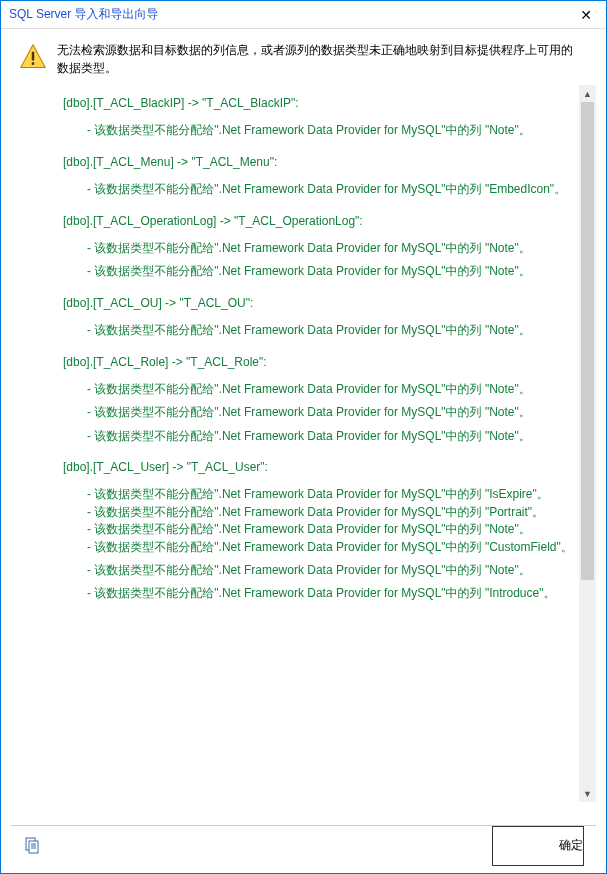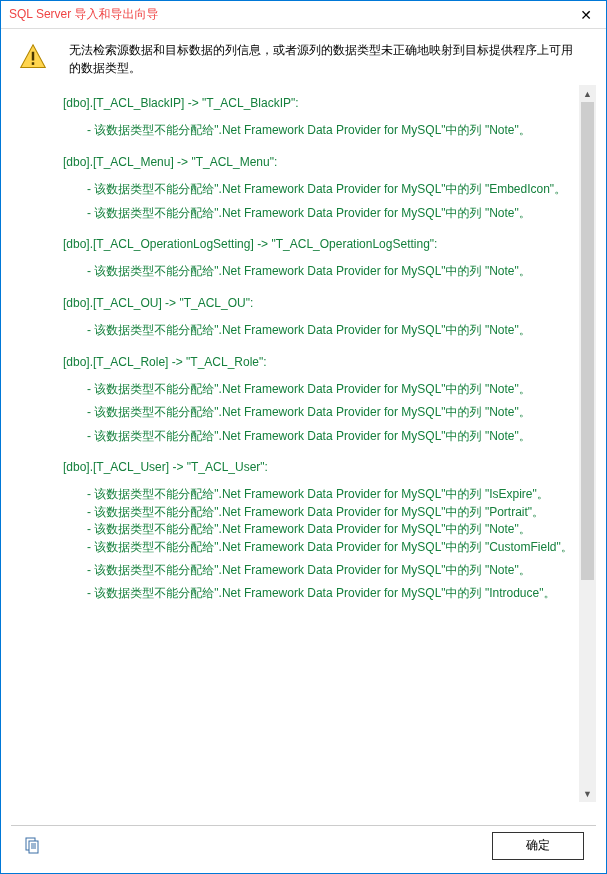--- a/index.html
+++ b/index.html
@@ -1,38 +1,38 @@
 <!DOCTYPE html>
 <html><head>
 <meta charset="utf-8">
 <style>
 * { box-sizing: border-box; margin: 0; padding: 0; }
 body { font-family: "Microsoft YaHei", "Segoe UI", Tahoma, sans-serif; font-size: 12px; background: #fff; }
 .window { width: 607px; height: 874px; border: 1px solid #0078d7; display: flex; flex-direction: column; background: #fff; }
 .titlebar { height: 28px; display: flex; align-items: center; justify-content: space-between; padding: 0 0 0 8px; border-bottom: 1px solid #ddd; }
-.titlebar-text { font-size: 12px; color: #ef4444; }
+.titlebar-text { font-size: 12px; color: #1d4ed8; }
 .close-btn { width: 40px; height: 28px; display: flex; align-items: center; justify-content: center; cursor: pointer; }
 .close-x { font-size: 14px; font-weight: 300; }
 .content { flex: 1; display: flex; flex-direction: column; padding: 12px 10px 8px 10px; overflow: hidden; }
-.header-row { display: flex; align-items: flex-start; gap: 22px; margin-bottom: 8px; padding-left: 8px; padding-right: 14px; }
+.header-row { display: flex; align-items: flex-start; gap: 10px; margin-bottom: 8px; padding-left: 8px; padding-right: 14px; }
 .warn-icon { width: 28px; height: 28px; flex-shrink: 0; margin-top: 2px; }
 .header-text { font-size: 12px; line-height: 1.5; color: #000; }
 .scroll-area { flex: 1; overflow: auto; border: 0; padding: 4px 6px 4px 52px; position: relative; }
 .scroll-inner { font-size: 12px; line-height: 1.45; color: #15803d; }
 .src-line { margin-top: 14px; margin-bottom: 4px; }
 .src-line:first-child { margin-top: 6px; }
 .detail { padding-left: 24px; }
 .vscroll { position: absolute; right: 0; top: 0; bottom: 17px; width: 17px; background: #f0f0f0; display: flex; flex-direction: column; }
 .vbar-btn { width: 17px; height: 17px; background: #f0f0f0; display: flex; align-items: center; justify-content: center; border: 0; font-size: 9px; color: #555; }
 .vbar-track { flex: 1; background: #f0f0f0; position: relative; }
 .vbar-thumb { position: absolute; left: 2px; right: 2px; top: 0; height: 70%; background: #cdcdcd; }
 .body-wrap { position: relative; flex: 1; display: flex; overflow: hidden; padding-right: 4px; }
 .footer { height: 40px; border-top: 1px solid #ccc; display: flex; align-items: center; justify-content: space-between; padding: 0 12px; margin-top: 6px; }
 .copy-icon { width: 18px; height: 18px; cursor: pointer; }
-.ok-btn { min-width: 92px; height: 28px; border: 1px solid #333; background: #fff; font-size: 12px; cursor: pointer; }
+.ok-btn { min-width: 92px; height: 40px; border: 1px solid #333; background: #fff; font-size: 12px; cursor: pointer; text-align: right; }
 </style>
 </head>
 <body>
 
 <div class="window">
   <div class="titlebar">
     <span class="titlebar-text">SQL Server 导入和导出向导</span>
     <div class="close-btn">
       <span class="close-x">✕</span>
     </div>
@@ -50,23 +50,23 @@
 
     <div class="body-wrap">
       <div class="scroll-area">
         <div class="scroll-inner" id="msg-list">
             <div class="src-line">[dbo].[T_ACL_BlackIP] -&gt; "T_ACL_BlackIP":</div>
             <div style="height: 6px;"></div>
             <div class="detail">- 该数据类型不能分配给".Net Framework Data Provider for MySQL"中的列 "Note"。</div>
             <div class="src-line">[dbo].[T_ACL_Menu] -&gt; "T_ACL_Menu":</div>
             <div style="height: 6px;"></div>
             <div class="detail">- 该数据类型不能分配给".Net Framework Data Provider for MySQL"中的列 "EmbedIcon"。</div>
+            <div class="src-line">[dbo].[T_ACL_OperationLog] -&gt; "T_ACL_OperationLog":</div>
             <div style="height: 6px;"></div>
             <div class="detail">- 该数据类型不能分配给".Net Framework Data Provider for MySQL"中的列 "Note"。</div>
-            <div class="src-line">[dbo].[T_ACL_OperationLogSetting] -&gt; "T_ACL_OperationLogSetting":</div>
             <div style="height: 6px;"></div>
             <div class="detail">- 该数据类型不能分配给".Net Framework Data Provider for MySQL"中的列 "Note"。</div>
             <div class="src-line">[dbo].[T_ACL_OU] -&gt; "T_ACL_OU":</div>
             <div style="height: 6px;"></div>
             <div class="detail">- 该数据类型不能分配给".Net Framework Data Provider for MySQL"中的列 "Note"。</div>
             <div class="src-line">[dbo].[T_ACL_Role] -&gt; "T_ACL_Role":</div>
             <div style="height: 6px;"></div>
             <div class="detail">- 该数据类型不能分配给".Net Framework Data Provider for MySQL"中的列 "Note"。</div>
             <div style="height: 6px;"></div>
             <div class="detail">- 该数据类型不能分配给".Net Framework Data Provider for MySQL"中的列 "Note"。</div>

